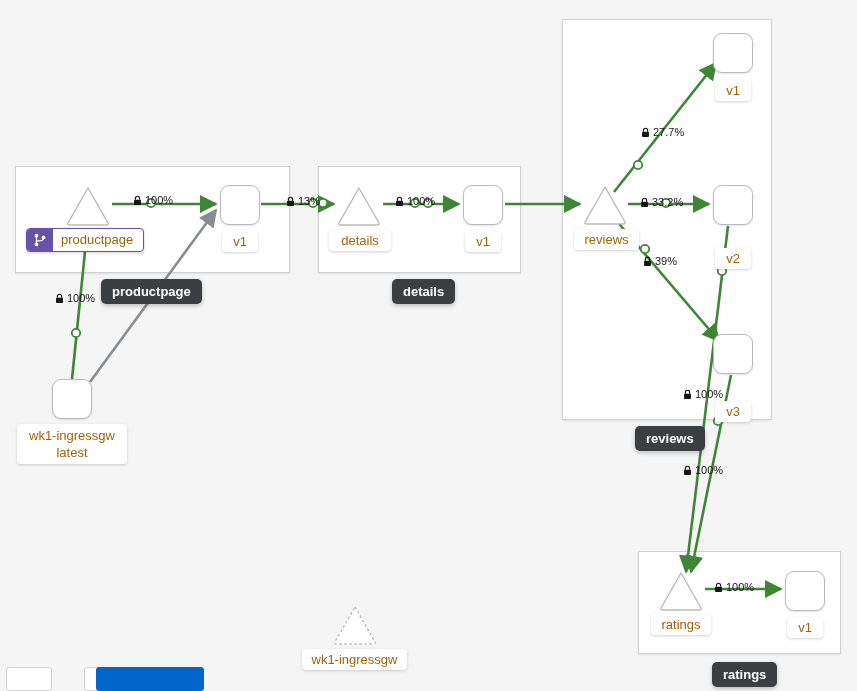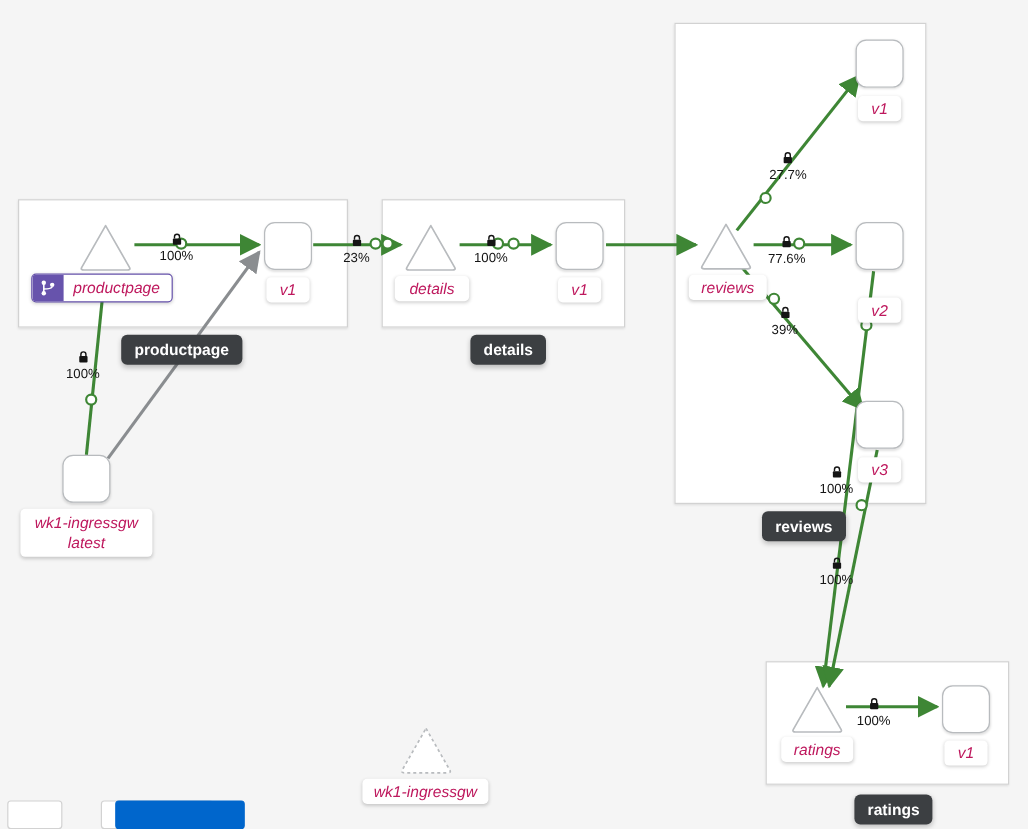--- a/index.html
+++ b/index.html
@@ -38,26 +38,25 @@
   }
 
   
   .node-label{
     position:absolute;
     background:#ffffff;
     border-radius:4px;
     padding:3px 8px;
     font-size:13px;
     line-height:15px;
-    color:#be185d;
+    color:#a16207;
     white-space:pre;
     text-align:center;
     box-shadow:0 1px 3px rgba(3,3,3,.18);
     box-sizing:border-box;
-    font-style:italic;
   }
   .node-label.two-line{line-height:17px;}
 
   
   .node-label.badged{
     padding:0;
     display:flex;
     align-items:stretch;
     border:1px solid #6753ac;
     overflow:hidden;
@@ -87,21 +86,20 @@
   
   .edge-label{
     position:absolute;
     display:flex;
     align-items:center;
     gap:3px;
     font-size:11px;
     line-height:12px;
     color:#151515;
     white-space:nowrap;
-    flex-direction:column;
   }
   .edge-label .lock{display:block;width:9px;height:11px;}
 
   
   .toolbar{position:absolute;left:0;bottom:0;height:19px;}
   .tb-btn{
     position:absolute;bottom:0;height:24px;
     background:#ffffff;border:1px solid #d2d2d2;border-radius:3px;
     box-sizing:border-box;
     display:flex;align-items:center;justify-content:center;gap:4px;
@@ -230,21 +228,21 @@
       <div class="node-label" style="left: 302px; top: 649px; width: 105px;">wk1-ingressgw</div>
       <div class="sq" style="left: 220px; top: 185px; border-color: rgb(184, 187, 190);"></div>
       <div class="node-label" style="left: 222px; top: 231px; width: 36px;">v1</div>
       <div class="sq" style="left: 463px; top: 185px; border-color: rgb(184, 187, 190);"></div>
       <div class="node-label" style="left: 465px; top: 231px; width: 36px;">v1</div>
       <div class="sq" style="left: 713px; top: 33px; border-color: rgb(184, 187, 190);"></div>
       <div class="node-label" style="left: 715px; top: 80px; width: 36px;">v1</div>
       <div class="sq" style="left: 713px; top: 185px; border-color: rgb(184, 187, 190);"></div>
       <div class="node-label" style="left: 715px; top: 248px; width: 36px;">v2</div>
       <div class="sq" style="left: 713px; top: 334px; border-color: rgb(184, 187, 190);"></div>
-      <div class="node-label" style="left: 715px; top: 381px; width: 36px;">v3</div>
+      <div class="node-label" style="left: 715px; top: 401px; width: 36px;">v3</div>
       <div class="sq" style="left: 785px; top: 571px; border-color: rgb(184, 187, 190);"></div>
       <div class="node-label" style="left: 787px; top: 617px; width: 36px;">v1</div>
       <div class="sq" style="left: 52px; top: 379px; border-color: rgb(184, 187, 190);"></div>
       <div class="node-label two-line" style="left: 17px; top: 424px; width: 110px;">wk1-ingressgw
 latest</div>
     </div>
 
   <div id="edge-label-layer">
       <div class="edge-label" style="left: 55px; top: 292px;">
         <span>
@@ -264,21 +262,21 @@
         </span>
         <span>100%</span>
       </div>
       <div class="edge-label" style="left: 286px; top: 195px;">
         <span>
           <svg class="lock" viewBox="0 0 12 14" aria-hidden="true">
             <path d="M3.2,6 L3.2,4.1 A2.8,2.8 0 0,1 8.8,4.1 L8.8,6" stroke="#151515" stroke-width="1.6" fill="none"></path>
             <rect x="1.4" y="6" width="9.2" height="7" rx="1.1" fill="#151515"></rect>
           </svg>
         </span>
-        <span>23%</span>
+        <span>13%</span>
       </div>
       <div class="edge-label" style="left: 395px; top: 195px;">
         <span>
           <svg class="lock" viewBox="0 0 12 14" aria-hidden="true">
             <path d="M3.2,6 L3.2,4.1 A2.8,2.8 0 0,1 8.8,4.1 L8.8,6" stroke="#151515" stroke-width="1.6" fill="none"></path>
             <rect x="1.4" y="6" width="9.2" height="7" rx="1.1" fill="#151515"></rect>
           </svg>
         </span>
         <span>100%</span>
       </div>
@@ -291,21 +289,21 @@
         </span>
         <span>27.7%</span>
       </div>
       <div class="edge-label" style="left: 640px; top: 196px;">
         <span>
           <svg class="lock" viewBox="0 0 12 14" aria-hidden="true">
             <path d="M3.2,6 L3.2,4.1 A2.8,2.8 0 0,1 8.8,4.1 L8.8,6" stroke="#151515" stroke-width="1.6" fill="none"></path>
             <rect x="1.4" y="6" width="9.2" height="7" rx="1.1" fill="#151515"></rect>
           </svg>
         </span>
-        <span>77.6%</span>
+        <span>33.2%</span>
       </div>
       <div class="edge-label" style="left: 643px; top: 255px;">
         <span>
           <svg class="lock" viewBox="0 0 12 14" aria-hidden="true">
             <path d="M3.2,6 L3.2,4.1 A2.8,2.8 0 0,1 8.8,4.1 L8.8,6" stroke="#151515" stroke-width="1.6" fill="none"></path>
             <rect x="1.4" y="6" width="9.2" height="7" rx="1.1" fill="#151515"></rect>
           </svg>
         </span>
         <span>39%</span>
       </div>

